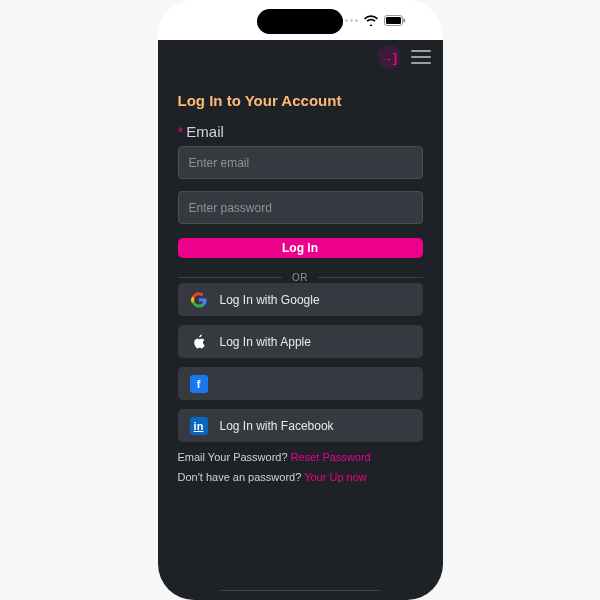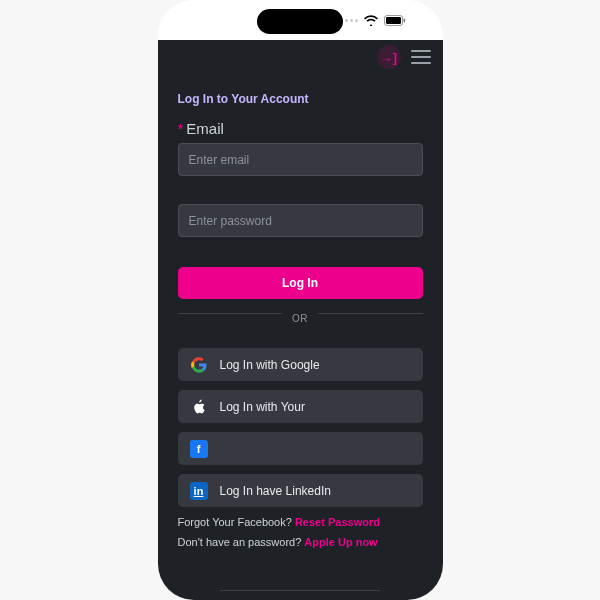--- a/index.html
+++ b/index.html
@@ -13,37 +13,37 @@
   .dots{display:flex;gap:2px;align-items:center;}
   .dots span{width:3px;height:3px;border-radius:50%;background:#ccc;}
   .notch{position:absolute;top:9px;left:50%;transform:translateX(-50%);width:86px;height:25px;background:#000;border-radius:14px;}
   
   .app{position:absolute;top:40px;left:0;right:0;bottom:0;background:#1e2227;display:flex;flex-direction:column;}
   .topbar{height:34px;display:flex;align-items:center;justify-content:flex-end;padding:0 12px;gap:10px;}
   .login-glyph{width:24px;height:24px;border-radius:50%;background:rgba(236,0,140,0.14);display:flex;align-items:center;justify-content:center;color:#ec008c;font-size:13px;font-weight:600;}
   .burger{display:flex;flex-direction:column;gap:4px;cursor:pointer;}
   .burger span{display:block;width:20px;height:2px;background:#9aa0a6;border-radius:1px;}
   .content{padding:8px 20px 0 20px;color:#e8eaed;}
-  .title{font-size:12px;font-weight:600;margin:10px 0 14px 0;color:#c4b5fd;}
+  .title{font-size:15px;font-weight:600;margin:10px 0 14px 0;color:#fdba74;}
   .field-label{font-size:15px;color:#cfd3d7;margin-bottom:6px;}
   .asterisk{color:#ec008c;margin-right:3px;}
-  .input{width:100%;box-sizing:border-box;height:33px;background:#36393f;border:1px solid #4b4f55;border-radius:4px;color:#bfc3c8;font-size:12px;padding:0 10px;margin-bottom:28px;}
+  .input{width:100%;box-sizing:border-box;height:33px;background:#36393f;border:1px solid #4b4f55;border-radius:4px;color:#bfc3c8;font-size:12px;padding:0 10px;margin-bottom:12px;}
   .input::placeholder{color:#8e9297;}
-  .primary-btn{width:100%;height:32px;background:#ec008c;border:none;border-radius:5px;color:#fff;font-size:12px;font-weight:600;cursor:pointer;margin-top:2px;}
-  .divider{display:flex;margin:14px 0 24px 0;}
+  .primary-btn{width:100%;height:20px;background:#ec008c;border:none;border-radius:5px;color:#fff;font-size:12px;font-weight:600;cursor:pointer;margin-top:2px;}
+  .divider{display:flex;align-items:center;margin:14px 0 0 0;}
   .divider .line{flex:1;height:1px;background:#3e4248;}
   .divider .or{padding:0 10px;font-size:10px;color:#8e9297;letter-spacing:0.5px;}
   .social-btn{width:100%;height:33px;background:#36393f;border:none;border-radius:5px;display:flex;align-items:center;gap:12px;padding:11px 12px;box-sizing:border-box;margin-bottom:9px;cursor:pointer;}
   .social-btn .icon{width:18px;height:18px;border-radius:3px;display:flex;align-items:center;justify-content:center;font-size:11px;font-weight:700;flex:0 0 18px;}
   .social-btn .label{color:#e8eaed;font-size:12px;font-weight:500;}
   .icon-apple{color:#fff;}
   .icon-fb{background:#1877f2;color:#fff;border-radius:50%;}
   .icon-in{background:#0a66c2;color:#fff;text-decoration:underline;}
   .helper{font-size:11px;color:#cfd3d7;margin-top:6px;}
-  .helper .link{color:#ec008c;cursor:pointer;font-weight:bold;}
+  .helper .link{color:#ec008c;cursor:pointer;}
   .helper + .helper{margin-top:8px;}
   .home-indicator{position:absolute;bottom:0;left:0;right:0;height:20px;display:flex;align-items:center;justify-content:center;}
   .home-indicator .bar-line{width:160px;height:1px;background:#3e4248;}
 </style>
 </head>
 <body>
 
 <div class="stage">
   <div class="phone">
 
@@ -109,37 +109,37 @@
           </span>
           <span class="label">Log In with Google</span>
         </button>
 
         <button class="social-btn">
           <span class="icon icon-apple">
             <svg width="14" height="16" viewBox="0 0 384 512" fill="#fff">
                 <path d="M318.7 268.7c-.2-52.4 42.7-77.7 44.6-78.9-24.3-35.5-62-40.4-75.4-40.9-32-3.2-62.5 18.9-78.7 18.9-16.3 0-41.3-18.4-67.9-17.9-34.9.5-67.1 20.3-85 51.6-36.3 62.9-9.3 156 26 207 17.3 25 37.9 53 65 52 26-.1 35.8-16.8 67.2-16.8 31.3 0 40.1 16.8 67.5 16.3 27.9-.5 45.6-25.4 62.6-50.5 19.8-29 27.9-57.1 28.2-58.5-.6-.3-54-20.7-54.1-82.3zM258.5 82.3c14.3-17.3 23.9-41.4 21.3-65.3-20.6.8-45.5 13.7-60.2 31-13.2 15.3-24.8 39.8-21.7 63.3 23 .3 46.4-11.7 60.6-29z"></path>
               </svg>
           </span>
-          <span class="label">Log In with Your</span>
+          <span class="label">Log In with Apple</span>
         </button>
 
         <button class="social-btn">
           <span class="icon icon-fb">f</span>
         </button>
 
         <button class="social-btn">
           <span class="icon icon-in">in</span>
-          <span class="label">Log In have LinkedIn</span>
+          <span class="label">Log In with Facebook</span>
         </button>
 
         <div class="helper">
-          <span>Forgot Your Facebook? </span><span class="link">Reset Password</span>
+          <span>Email Your Password? </span><span class="link">Reset Password</span>
         </div>
         <div class="helper">
-          <span>Don't have an password? </span><span class="link">Apple Up now</span>
+          <span>Don't have an password? </span><span class="link">Your Up now</span>
         </div>
       </div>
 
       <div class="home-indicator">
           <div class="bar-line"></div>
         </div>
     </div>
   </div>
 </div>
 

